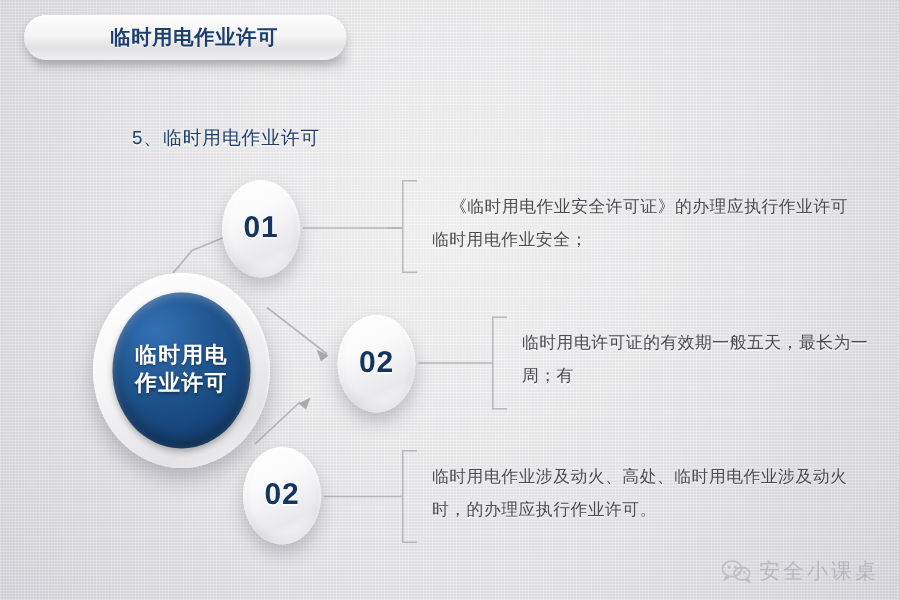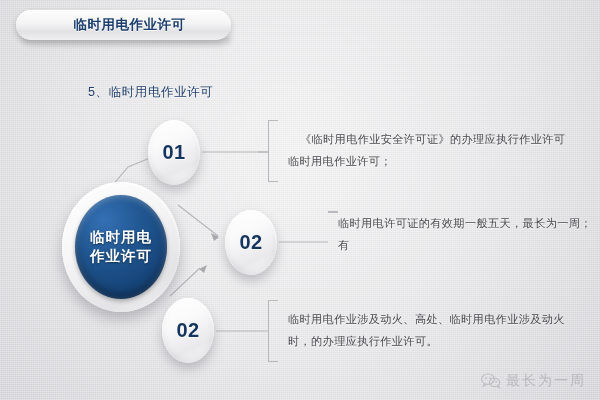--- a/index.html
+++ b/index.html
@@ -82,32 +82,32 @@
   }
   .node .num{
     font-size:20px;font-weight:bold;color:#15355e;letter-spacing:.5px;
     text-shadow:0 1px 0 rgba(255,255,255,.85);
   }
   #node-01{left:148px;top:120px;width:52px;height:65px;}
   #node-02{left:225px;top:210px;width:52px;height:65px;}
   #node-03{left:162px;top:298px;width:52px;height:65px;}
 
   
-  .tblock{position:absolute;display:flex;align-items:stretch;}
+  .tblock{position:absolute;display:flex;align-items:stretch;font-family:Liberation Mono, monospace;}
   .bracket{
     width:9px;border-left:1.4px solid #b8b8bd;border-top:1.4px solid #b8b8bd;
     border-bottom:1.4px solid #b8b8bd;flex:0 0 auto;
   }
   .tbody{
     padding-left:10px;display:flex;flex-direction:column;justify-content:center;
     font-size:11.2px;line-height:1.95;color:#4a4a4f;letter-spacing:.35px;
     text-shadow:0 1px 0 rgba(255,255,255,.6);
   }
   #text-01{left:268px;top:120px;height:62px;}
-  #text-02{left:328px;top:211px;height:62px;flex-direction:column;}
+  #text-02{left:328px;top:211px;height:62px;}
   #text-03{left:268px;top:300px;height:62px;}
   #text-01 .tbody .l1{text-indent:12px;}
 
   
   #watermark{
     position:absolute;right:14px;bottom:10px;display:flex;align-items:center;gap:5px;
     opacity:.55;
   }
   #watermark .wm-text{font-size:14px;color:#9b9ba1;letter-spacing:2px;}
 </style>
@@ -155,21 +155,21 @@
     </div>
   </div>
 
   <div class="node" id="node-01">
     <div class="num">01</div>
   </div>
   <div class="tblock" id="text-01">
     <div class="bracket"></div>
     <div class="tbody">
       <div class="l1">《临时用电作业安全许可证》的办理应执行作业许可</div>
-      <div class="l2">临时用电作业许可；</div>
+      <div class="l2">临时用电作业安全；</div>
     </div>
   </div>
 
   <div class="node" id="node-02">
     <div class="num">02</div>
   </div>
   <div class="tblock" id="text-02">
     <div class="bracket"></div>
     <div class="tbody">
       <div class="l1">临时用电许可证的有效期一般五天，最长为一周；有</div>
@@ -191,16 +191,16 @@
     <svg width="20" height="16" viewBox="0 0 20 16">
       <ellipse cx="7" cy="6.2" rx="6.4" ry="5.2" fill="none" stroke="#a3a3a9" stroke-width="1.1"></ellipse>
       <path d="M3.6 10.4 L2.2 13.2 L5.2 11.6" fill="none" stroke="#a3a3a9" stroke-width="1.1"></path>
       <circle cx="5" cy="5.2" r="1" fill="#a3a3a9"></circle>
       <circle cx="9.2" cy="5.2" r="1" fill="#a3a3a9"></circle>
       <ellipse cx="13.6" cy="9.4" rx="5.2" ry="4.2" fill="none" stroke="#a3a3a9" stroke-width="1.1"></ellipse>
       <path d="M17.2 12.6 L18.6 14.8 L16.2 13.6" fill="none" stroke="#a3a3a9" stroke-width="1.1"></path>
       <circle cx="11.9" cy="8.6" r=".85" fill="#a3a3a9"></circle>
       <circle cx="15.3" cy="8.6" r=".85" fill="#a3a3a9"></circle>
     </svg>
-    <span class="wm-text">最长为一周</span>
+    <span class="wm-text">安全小课桌</span>
   </div>
 
 </div>
 
 </body></html>

